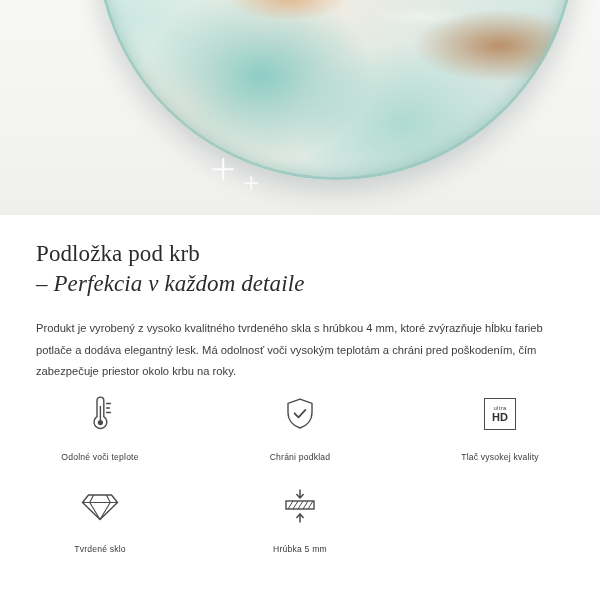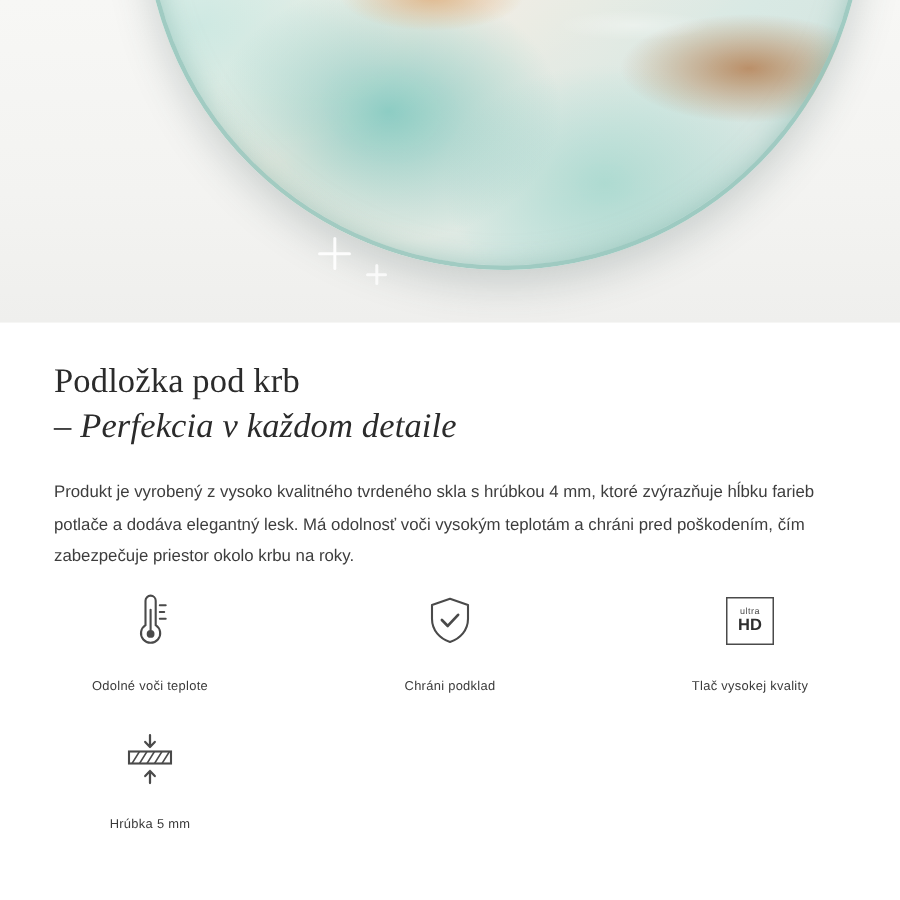--- a/index.html
+++ b/index.html
@@ -246,20 +246,29 @@
     <div class="feature">
       <div class="feature-icon">
         <div class="ultrahd">
           <span class="u">ultra</span>
           <span class="hd">HD</span>
         </div>
       </div>
       <div class="feature-label">Tlač vysokej kvality</div>
     </div>
 
+    <div class="feature">
+      <div class="feature-icon">
+        <svg width="40" height="38" viewBox="0 0 40 38" fill="none" xmlns="http://www.w3.org/2000/svg">
+          <path d="M8.5 8h23l6 7.5L20 32.5 2.5 15.5 8.5 8Z" stroke="#4a4a4a" stroke-width="1.4" stroke-linejoin="round"></path>
+          <path d="M2.5 15.5h35M13.6 8 9.8 15.5 20 32.5l10.2-17L26.4 8" stroke="#4a4a4a" stroke-width="1.1" stroke-linejoin="round"></path>
+        </svg>
+      </div>
+      <div class="feature-label">Tvrdené sklo</div>
+    </div>
 
 
     <div class="feature">
       <div class="feature-icon">
         <svg width="38" height="40" viewBox="0 0 38 40" fill="none" xmlns="http://www.w3.org/2000/svg">
           <path d="M19 4v8m0 0-3.2-3.4M19 12l3.2-3.4" stroke="#4a4a4a" stroke-width="1.5" stroke-linecap="round" stroke-linejoin="round"></path>
           <rect x="5" y="15" width="28" height="8" stroke="#4a4a4a" stroke-width="1.4"></rect>
           <path d="M7 23 12 15M12 23 17 15M17 23 22 15M22 23 27 15M27 23 32 15" stroke="#4a4a4a" stroke-width="1"></path>
           <path d="M19 36v-8m0 0-3.2 3.4M19 28l3.2 3.4" stroke="#4a4a4a" stroke-width="1.5" stroke-linecap="round" stroke-linejoin="round"></path>
         </svg>

